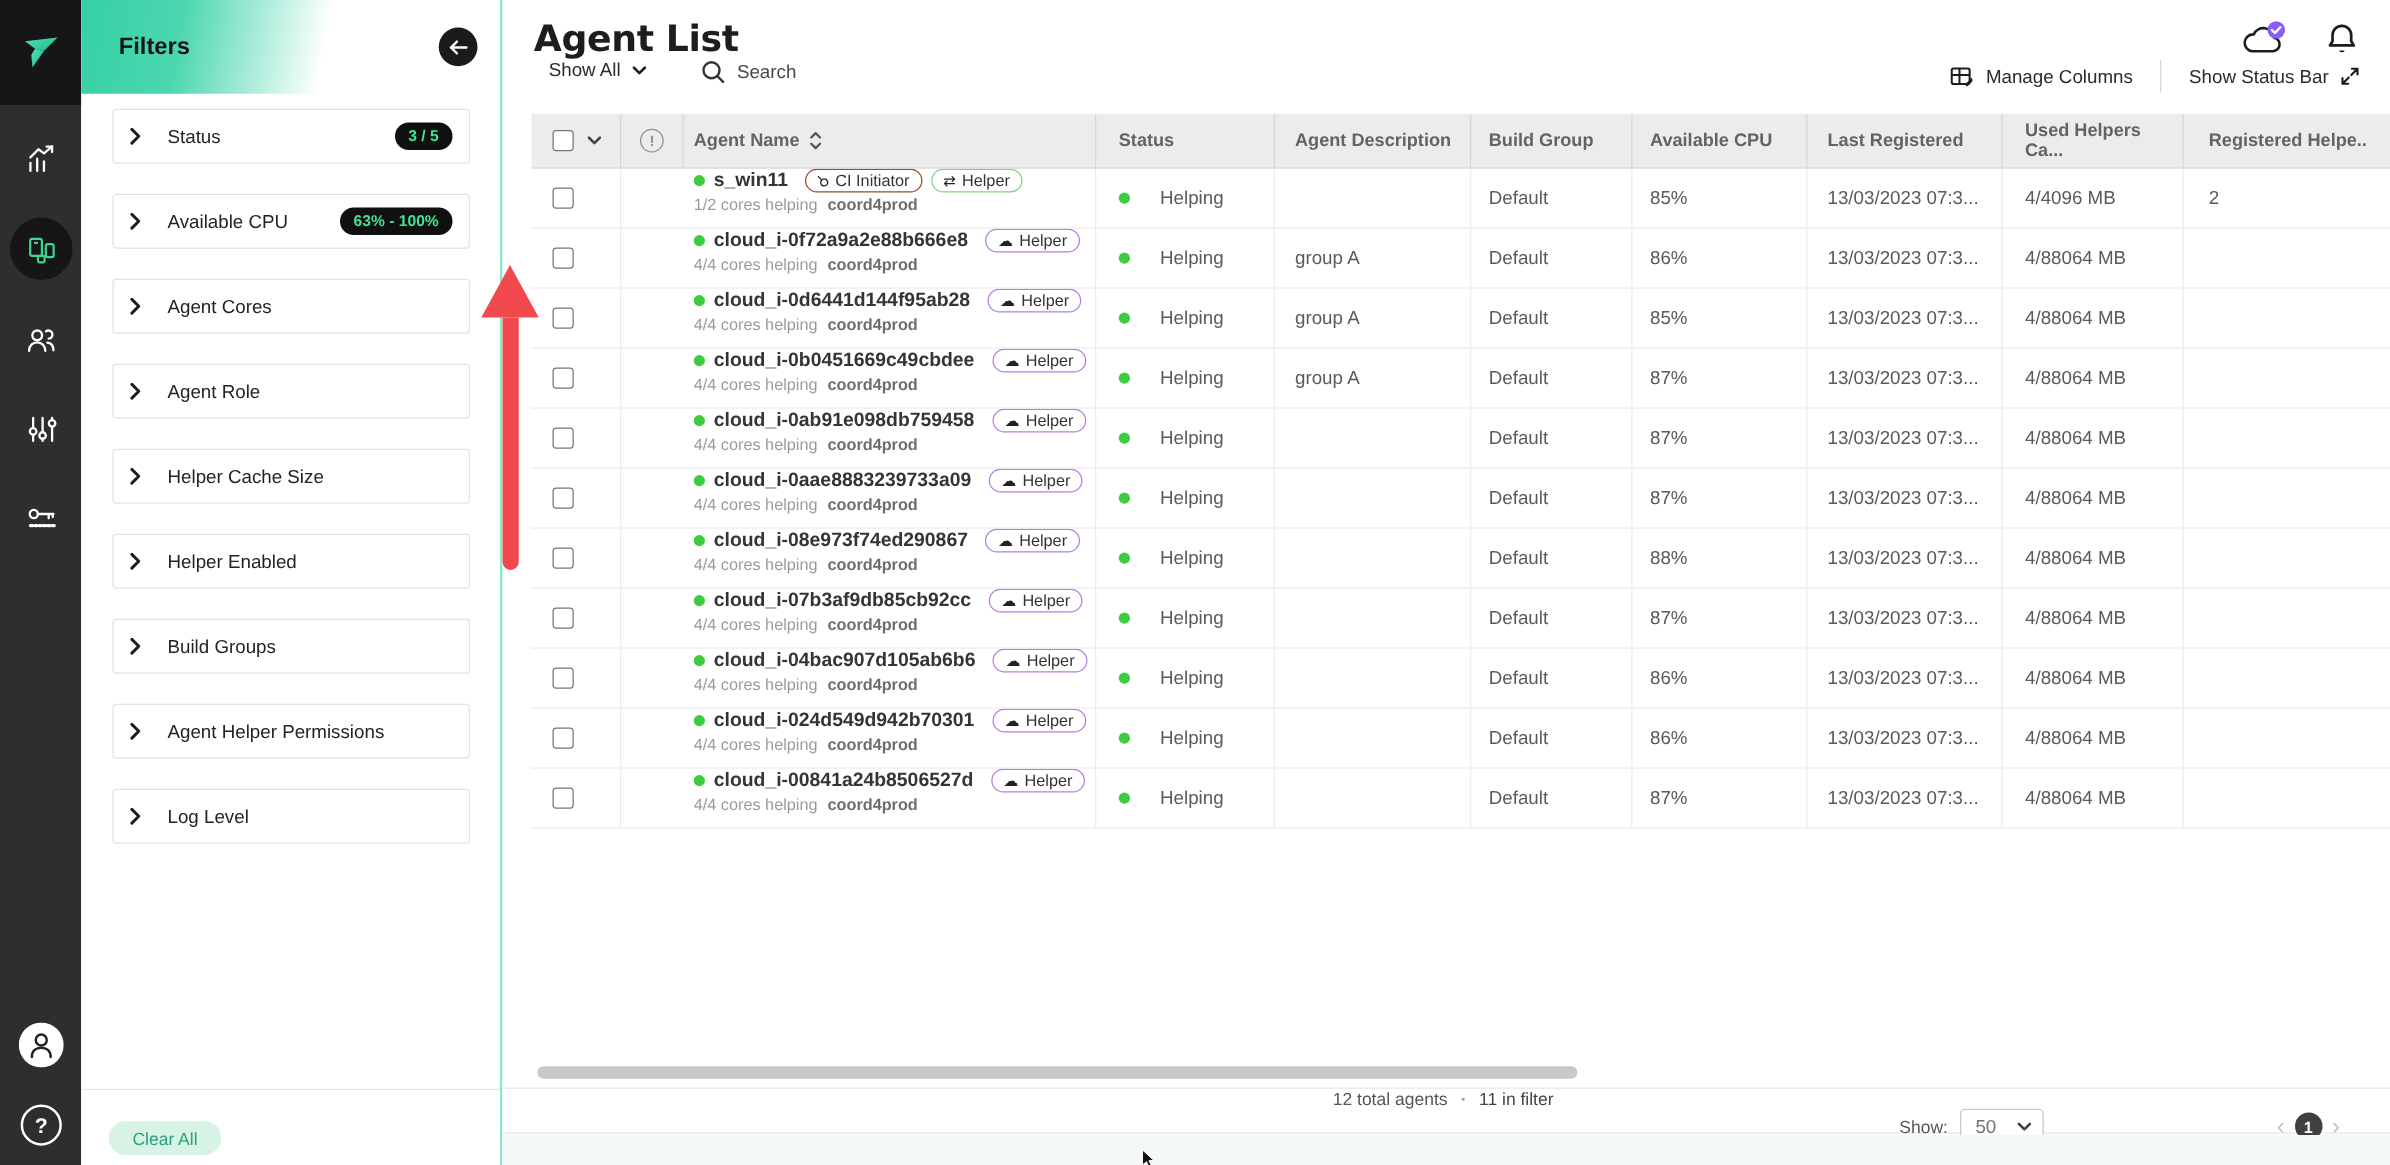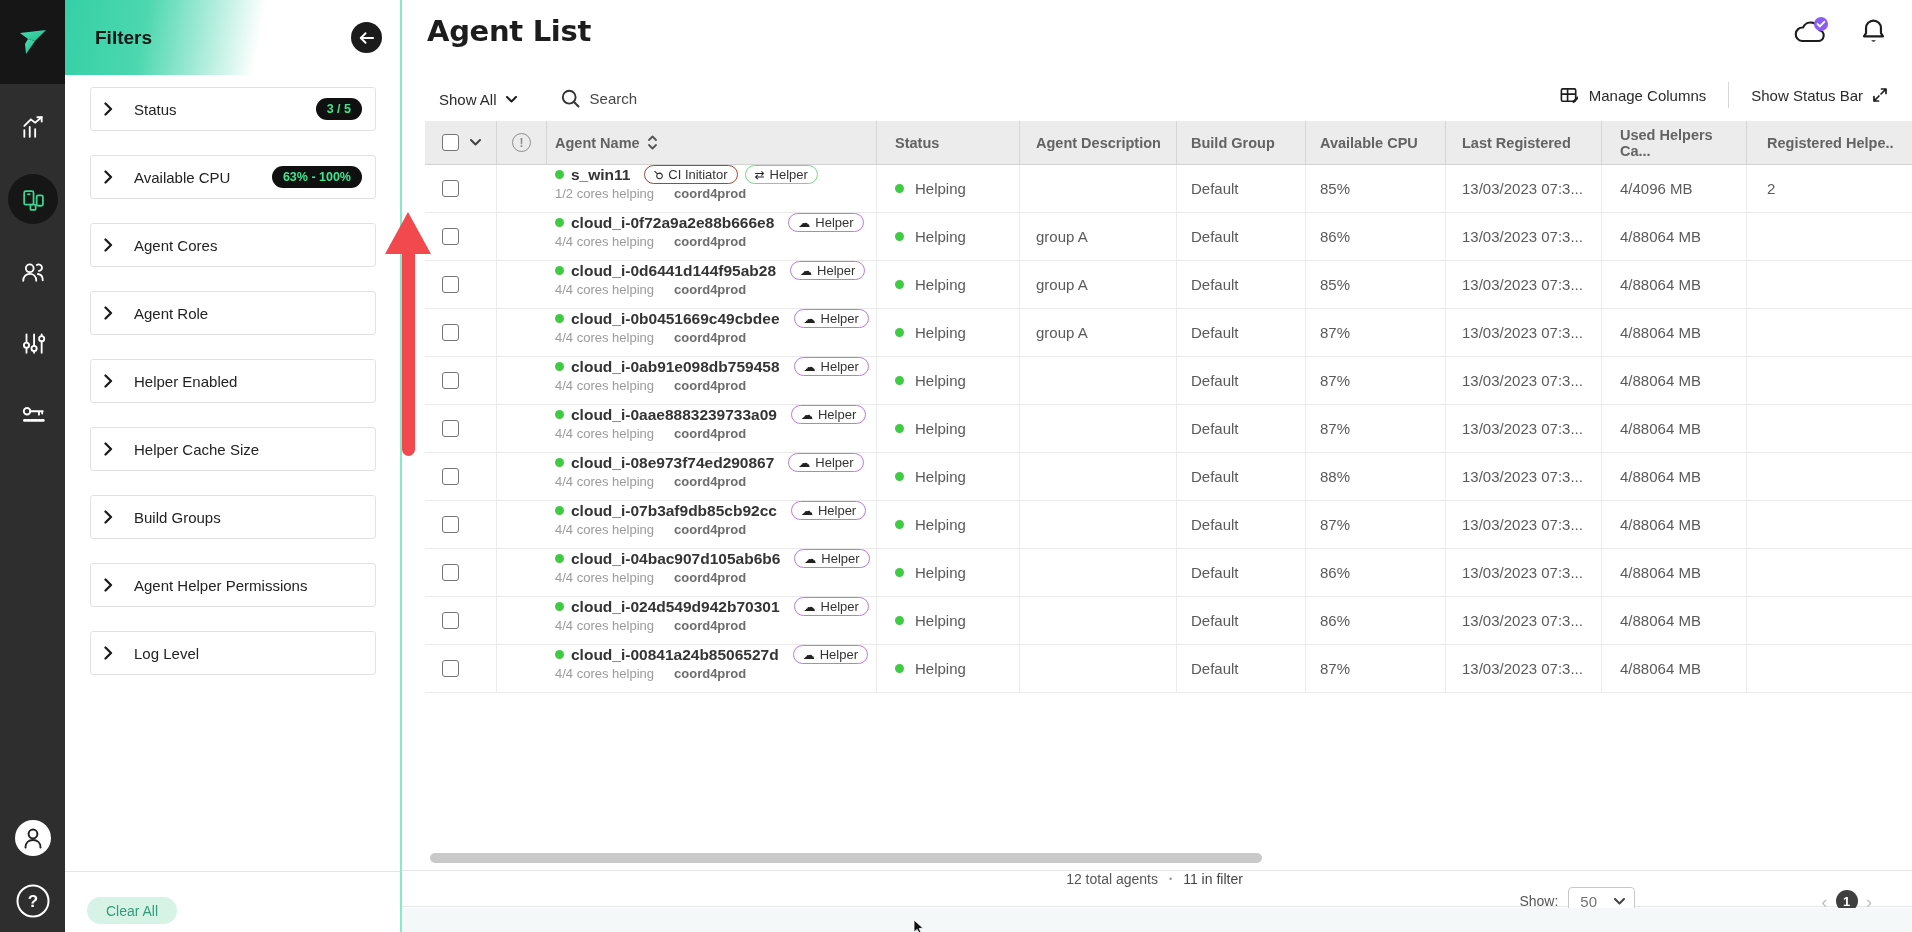--- a/index.html
+++ b/index.html
@@ -30,21 +30,21 @@
   .arrow-head { width:0; height:0; border-left:23px solid transparent; border-right:23px solid transparent; border-bottom:42px solid var(--red,#f2494f); }
   .arrow-shaft { width:13px; height:202px; background:var(--red,#f2494f); margin:0 auto; border-radius:0 0 7px 7px; }
 
   
   .main { flex:1; background:#fff; position:relative; padding-left:23px; min-width:0; }
   .topbar { display:flex; align-items:center; padding:14px 26px 0 2px; }
   .page-title { font-family:"DejaVu Sans", sans-serif; font-size:29px; font-weight:bold; color:#1d1d1d; letter-spacing:-0.3px; }
   .top-icons { margin-left:auto; display:flex; align-items:center; gap:30px; }
   .icon-btn { background:none; border:none; cursor:pointer; display:grid; place-items:center; }
 
-  .toolbar { display:flex; align-items:flex-end; margin-top:30px; padding:0 24px 0 14px; height:30px; }
+  .toolbar { display:flex; align-items:flex-start; padding:0 24px 0 14px; height:30px; }
   .show-all { display:flex; align-items:center; gap:9px; font-size:15px; color:#2b2b2b; cursor:pointer; background:none; border:none; font-family:"Liberation Sans",sans-serif; }
   .search-box { margin-left:44px; display:flex; align-items:center; gap:10px; }
   .search-box input { border:none; outline:none; font-size:15px; width:170px; font-family:"Liberation Sans",sans-serif; color:#333; }
   .search-box input::placeholder { color:#474747; opacity:1; }
   .toolbar-right { margin-left:auto; display:flex; align-items:center; }
   .tool-link { display:flex; align-items:center; gap:9px; font-size:15px; color:#2b2b2b; cursor:pointer; background:none; border:none; font-family:"Liberation Sans",sans-serif; }
   .vdivider { width:1px; height:26px; background:#d8d8d8; margin:0 22px; }
 
   
   .table-wrap { margin-top:13px; width:1487px; overflow:hidden; }
@@ -68,22 +68,22 @@
   .dot { width:9px; height:9px; border-radius:50%; background:var(--dot-green,#3ecb41); flex:0 0 9px; }
   .agent-name { font-size:15.5px; font-weight:bold; color:#343434; cursor:pointer; }
   .badges { display:flex; gap:7px; margin-left:7px; }
   .row-badge { display:flex; align-items:center; gap:5px; border:1.5px solid #999; border-radius:13px; padding:1px 9px; font-size:13px; color:#333; background:#fff; font-weight:normal; }
   .badge-ci { border-color:var(--b-red,#9c4b33); }
   .badge-swap { border-color:var(--b-green,#7ed389); }
   .badge-cloud { border-color:var(--purple,#b47ce6); }
   .badge-ic { font-size:12px; color:#222; line-height:1; }
   .ic-ci { display:inline-block; transform:rotate(135deg); }
   .sub-line { font-size:13px; color:#9b9b9b; margin-top:2px; }
-  .sub-line .coord { color:#6d6d6d; font-weight:bold; margin-left:20px; }
-  .c-status { gap:11px; padding-left:18px;align-items:center; }
+  .sub-line .coord { color:#6d6d6d; font-weight:bold; margin-left:8px; }
+  .c-status { gap:24px; padding-left:18px;align-items:center; }
   .c-desc { padding-left:16px; } .c-build { padding-left:14px; } .c-cpu { padding-left:14px; }
   .c-conn { padding-left:16px; } .c-used { padding-left:18px;text-align:center; } .c-reg { padding-left:20px; }
 
   .checkbox { width:17px; height:17px; border:1.5px solid #767676; border-radius:3px; background:#fff; display:inline-block; cursor:pointer; }
   .alert-circle { width:19px; height:19px; border:1.5px solid #8f8f8f; border-radius:50%; color:#8f8f8f; font-size:12px; font-weight:bold; display:grid; place-items:center; }
 
   .hscroll-thumb { position:absolute; left:28px; top:853px; width:832px; height:10px; border-radius:6px; background:#c9c9c9; cursor:pointer; }
 
   
   .footerbar { position:absolute; left:0; right:0; top:870px; height:37px; background:#fff; border-top:1px solid #e6e6e6; border-bottom:1px solid #e6e6e6; display:flex; align-items:center; padding:0 40px 0 35px;flex-direction:column; }
@@ -214,28 +214,28 @@
     <svg width="9" height="14" viewBox="0 0 9 14" fill="none" stroke="#1c1c1c" stroke-width="2.3" stroke-linecap="round" stroke-linejoin="round">
       <path d="M1.5 1.5L7 7l-5.5 5.5"></path>
     </svg>
     <span class="filter-label">Agent Role</span>
 
   </div>
       <div class="filter-item">
     <svg width="9" height="14" viewBox="0 0 9 14" fill="none" stroke="#1c1c1c" stroke-width="2.3" stroke-linecap="round" stroke-linejoin="round">
       <path d="M1.5 1.5L7 7l-5.5 5.5"></path>
     </svg>
+    <span class="filter-label">Helper Cache Size</span>
+
+  </div>
+      <div class="filter-item">
+    <svg width="9" height="14" viewBox="0 0 9 14" fill="none" stroke="#1c1c1c" stroke-width="2.3" stroke-linecap="round" stroke-linejoin="round">
+      <path d="M1.5 1.5L7 7l-5.5 5.5"></path>
+    </svg>
     <span class="filter-label">Helper Enabled</span>
-
-  </div>
-      <div class="filter-item">
-    <svg width="9" height="14" viewBox="0 0 9 14" fill="none" stroke="#1c1c1c" stroke-width="2.3" stroke-linecap="round" stroke-linejoin="round">
-      <path d="M1.5 1.5L7 7l-5.5 5.5"></path>
-    </svg>
-    <span class="filter-label">Helper Cache Size</span>
 
   </div>
       <div class="filter-item">
     <svg width="9" height="14" viewBox="0 0 9 14" fill="none" stroke="#1c1c1c" stroke-width="2.3" stroke-linecap="round" stroke-linejoin="round">
       <path d="M1.5 1.5L7 7l-5.5 5.5"></path>
     </svg>
     <span class="filter-label">Build Groups</span>
 
   </div>
       <div class="filter-item">

